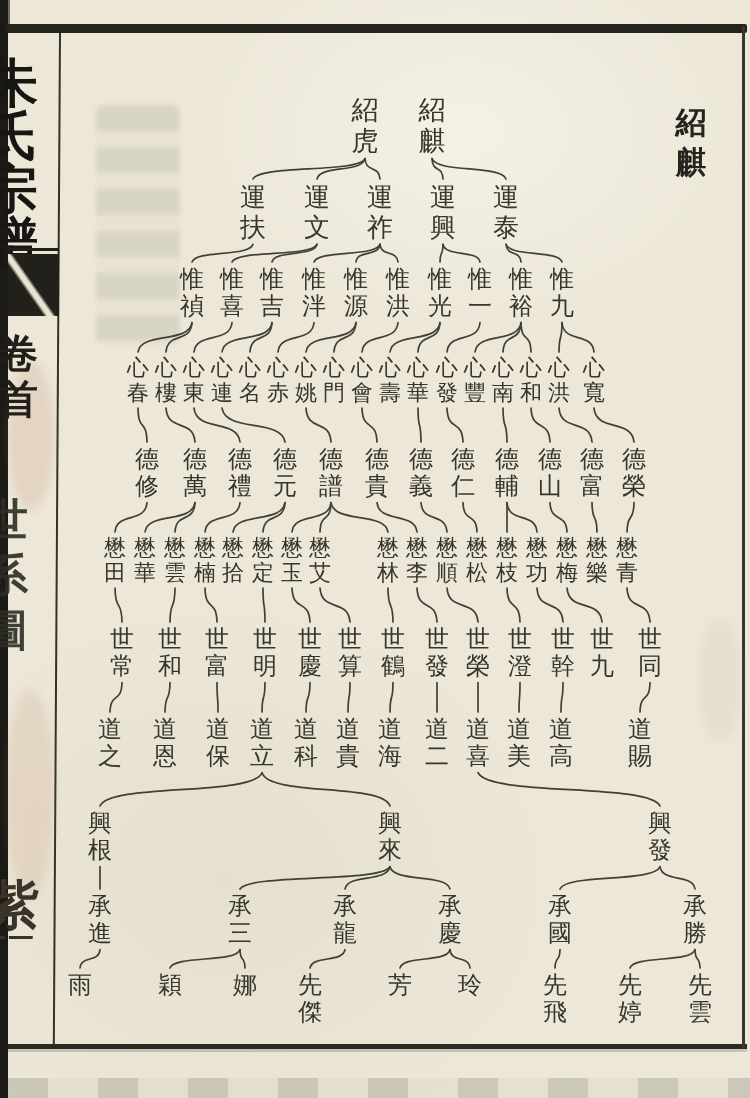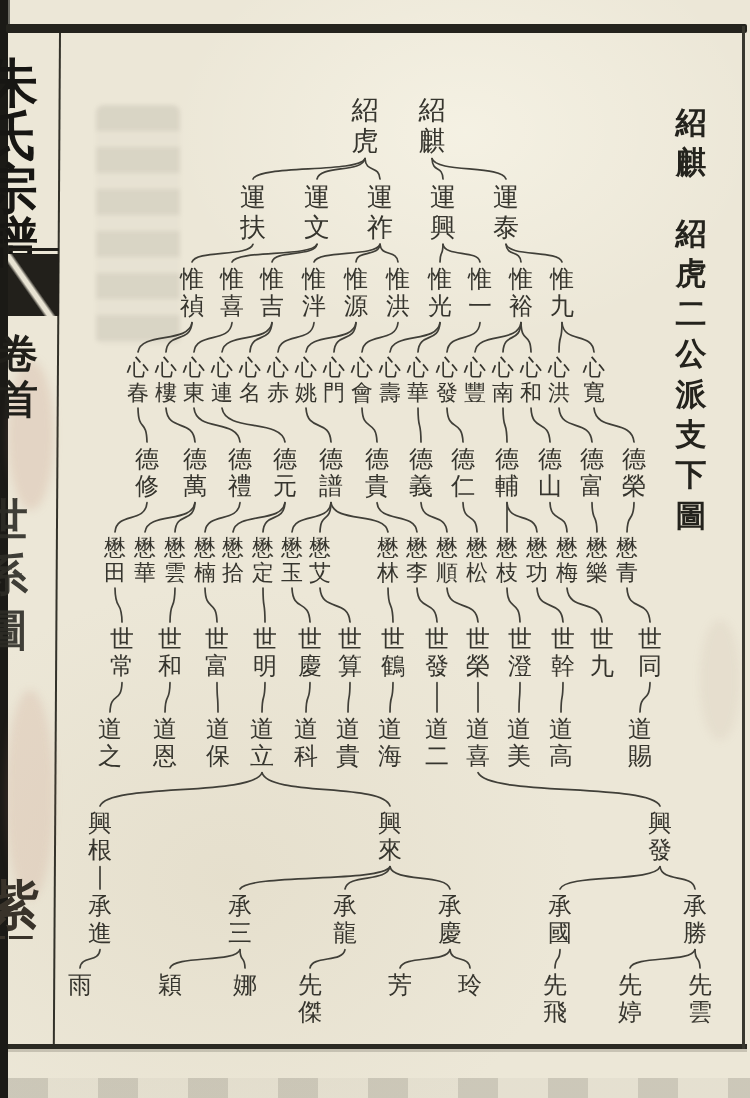--- a/index.html
+++ b/index.html
@@ -72,21 +72,20 @@
     <div class="spine-rule"></div>
     <div class="slash-block"></div>
     <div class="spine-sec v-text">卷首</div>
     <div class="spine-sub v-text">世系圖</div>
     <div class="spine-hall v-text">紫陽堂</div>
   </div>
 
   <div class="chart-title">
     <div class="part v-text">紹麒</div>
     <div class="gap"></div>
-    <div class="part v-text">紹虎二公派支下圖</div>
   </div>
 
   <svg id="edges" width="750" height="1098">
       <path d="M365,158.56 C358.28,173.2768 259.72,164.692 253,179" fill="none" stroke="#403f38" stroke-width="1.7" stroke-linecap="round"></path>
       <path d="M365,158.56 C362.12,173.2768 319.88,164.692 317,179" fill="none" stroke="#403f38" stroke-width="1.7" stroke-linecap="round"></path>
       <path d="M365,158.56 C365.9,173.2768 379.1,164.692 380,179" fill="none" stroke="#403f38" stroke-width="1.7" stroke-linecap="round"></path>
       <path d="M432,158.56 C432.66,173.2768 442.34,164.692 443,179" fill="none" stroke="#403f38" stroke-width="1.7" stroke-linecap="round"></path>
       <path d="M432,158.56 C436.44,173.2768 501.56,164.692 506,179" fill="none" stroke="#403f38" stroke-width="1.7" stroke-linecap="round"></path>
       <path d="M253,244.28 C249.34,257.0384 195.66,249.596 192,262" fill="none" stroke="#403f38" stroke-width="1.7" stroke-linecap="round"></path>
       <path d="M317,244.28 C311.9,257.0384 237.1,249.596 232,262" fill="none" stroke="#403f38" stroke-width="1.7" stroke-linecap="round"></path>

